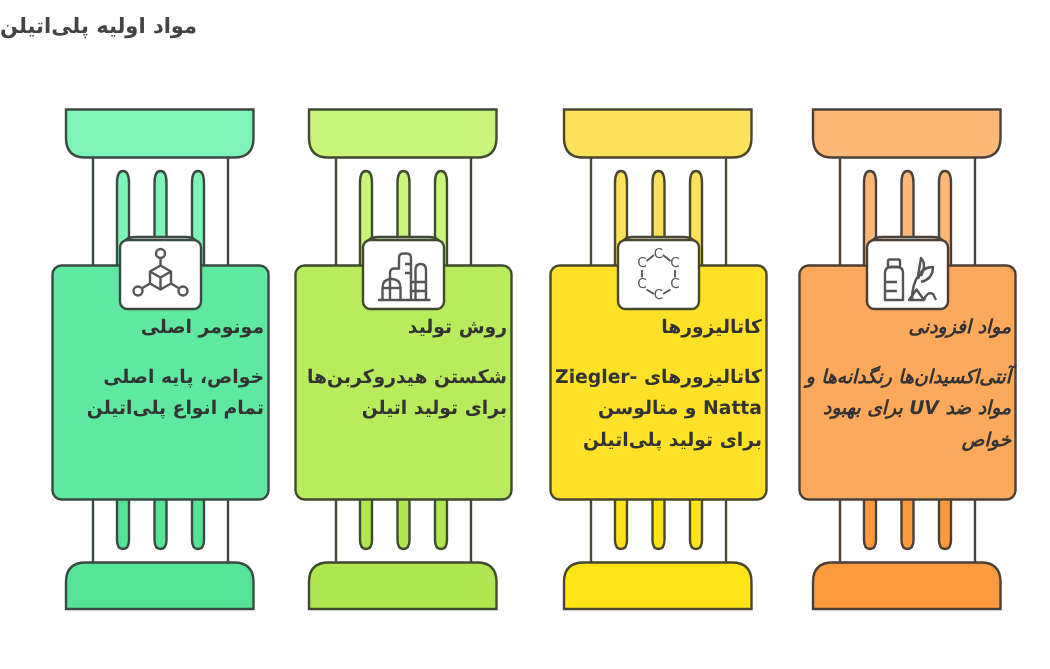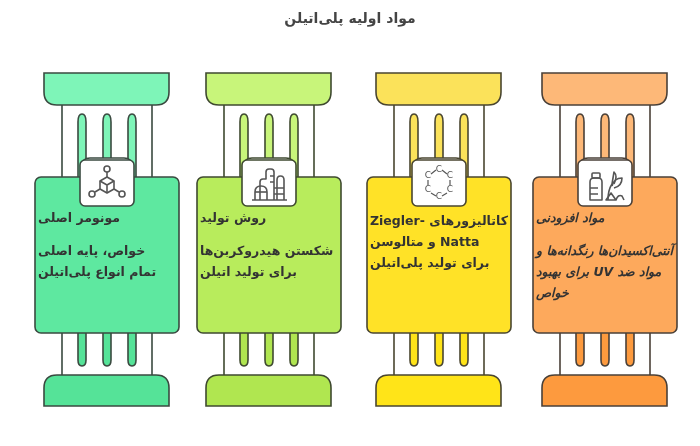--- a/index.html
+++ b/index.html
@@ -1,22 +1,22 @@
 <!DOCTYPE html>
 <html><head>
 <meta charset="utf-8">
 <style>
   html, body { margin:0; padding:0; }
   body { width:700px; height:446px; background:#ffffff; position:relative; overflow:hidden;
          font-family:"DejaVu Sans", "Liberation Sans", sans-serif; }
-  .title { position:absolute; top:10px; left:0; width:700px; text-align:center;
+  .title { position:absolute; top:10px; left:0; width:700px; text-align:left;
            font-size:14px; font-weight:bold; color:#444; direction:rtl; }
   .pillar { position:absolute; top:0; width:146px; height:446px; }
   .pillar svg.frame { position:absolute; left:0; top:0; }
-  .body-text { position:absolute; left:4px; width:138px; top:210px; text-align:left;
+  .body-text { position:absolute; left:4px; width:138px; top:210px; text-align:right;
                direction:rtl; color:#333; }
   .heading { font-size:12.5px; font-weight:bold; line-height:16px; margin-bottom:14px; }
   .desc { font-size:12.5px; font-weight:bold; line-height:21px; }
   .icon-box { position:absolute; top:160px; left:46px; width:54px; height:46px; }
 </style>
 </head>
 <body>
 
 <div class="title">مواد اولیه پلی‌اتیلن</div>
 
@@ -122,20 +122,21 @@
         <text x="16" y="32">C</text>
         <text x="38" y="32">C</text>
         <text x="27" y="39">C</text>
       </g>
       <g fill="none" stroke="#555" stroke-width="1.2">
         <path d="M19 14 L24 10 M30 10 L35 14 M16 20 L16 25 M38 20 L38 25 M19 33 L24 36 M30 36 L35 33"></path>
       </g>
     </svg>
   </div>
   <div class="body-text">
+    <div class="heading">کاتالیزورها</div>
     <div class="desc">کاتالیزورهای Ziegler-Natta و متالوسن برای تولید پلی‌اتیلن</div>
   </div>
 </div>
 
 <div class="pillar" style="left:532px;font-style:italic;">
   <svg class="frame" width="146" height="446" viewBox="0 0 146 446">
     <g class="shape">
         <rect x="28" y="104" width="90" height="76" fill="#fff" stroke="#4a4038" stroke-width="1.6"></rect>
         <rect x="28" y="330" width="90" height="46" fill="#fff" stroke="#4a4038" stroke-width="1.6"></rect>
         <path d="M44 180 L44 122 Q44 114 48 114 Q52 114 52 122 L52 180 Z" fill="#fdb878" stroke="#4a4038" stroke-width="1.6"></path>

